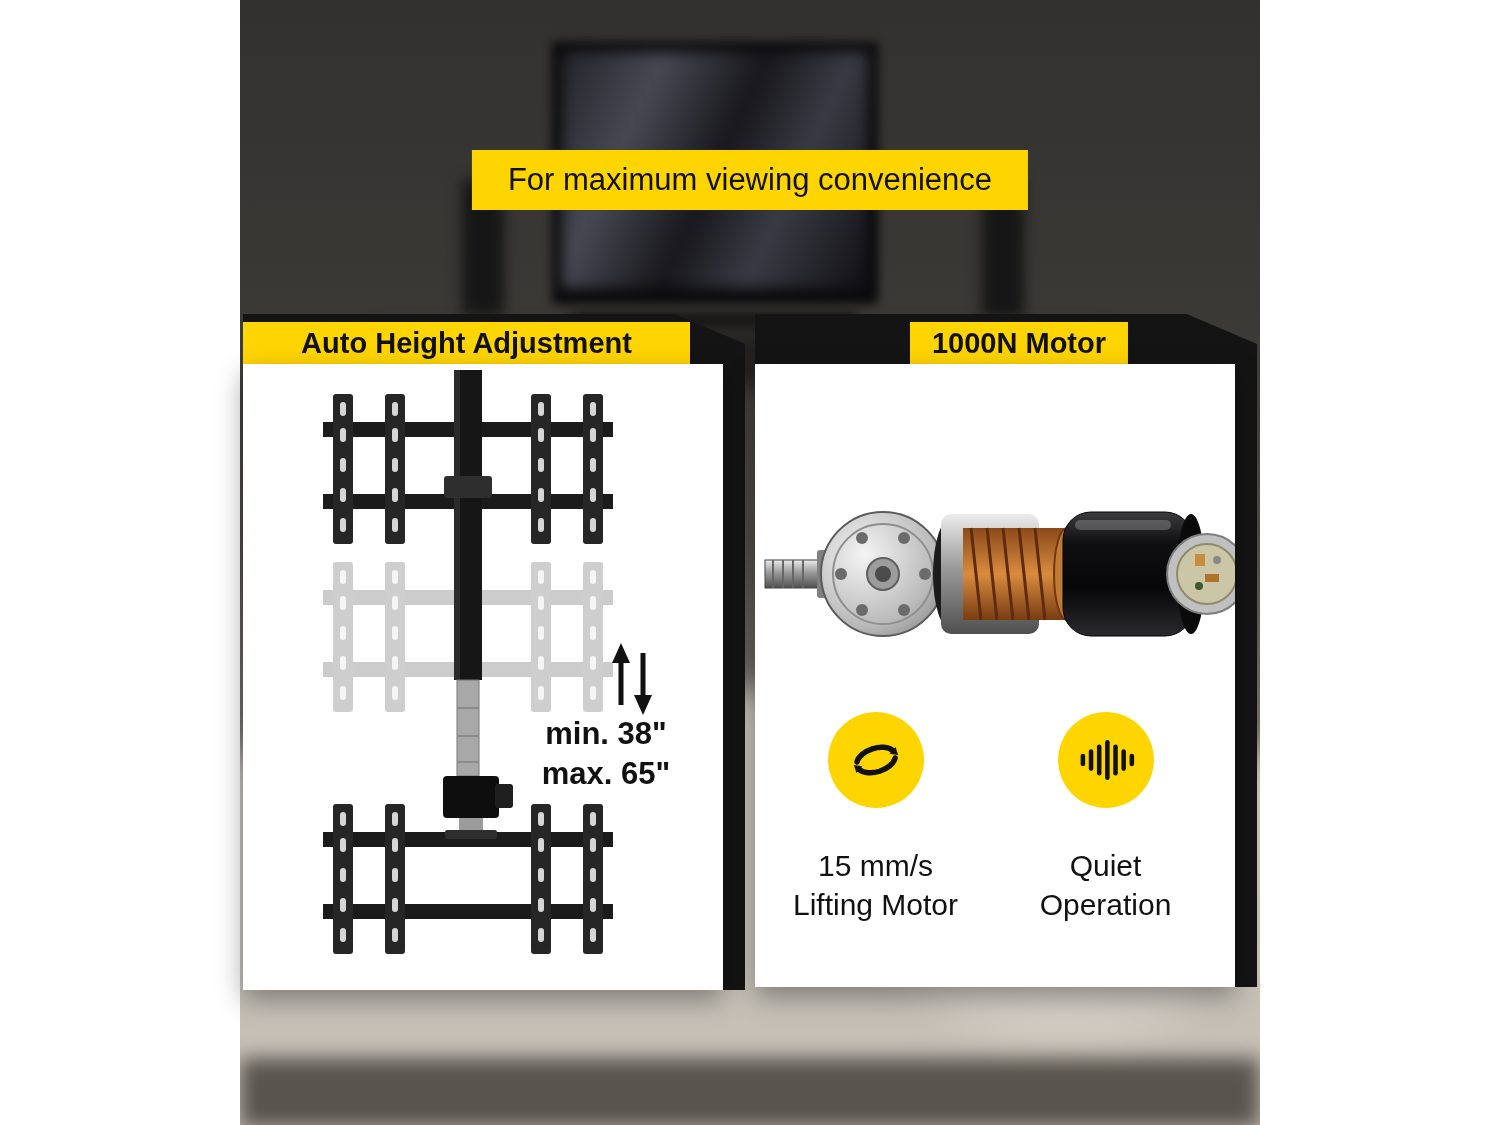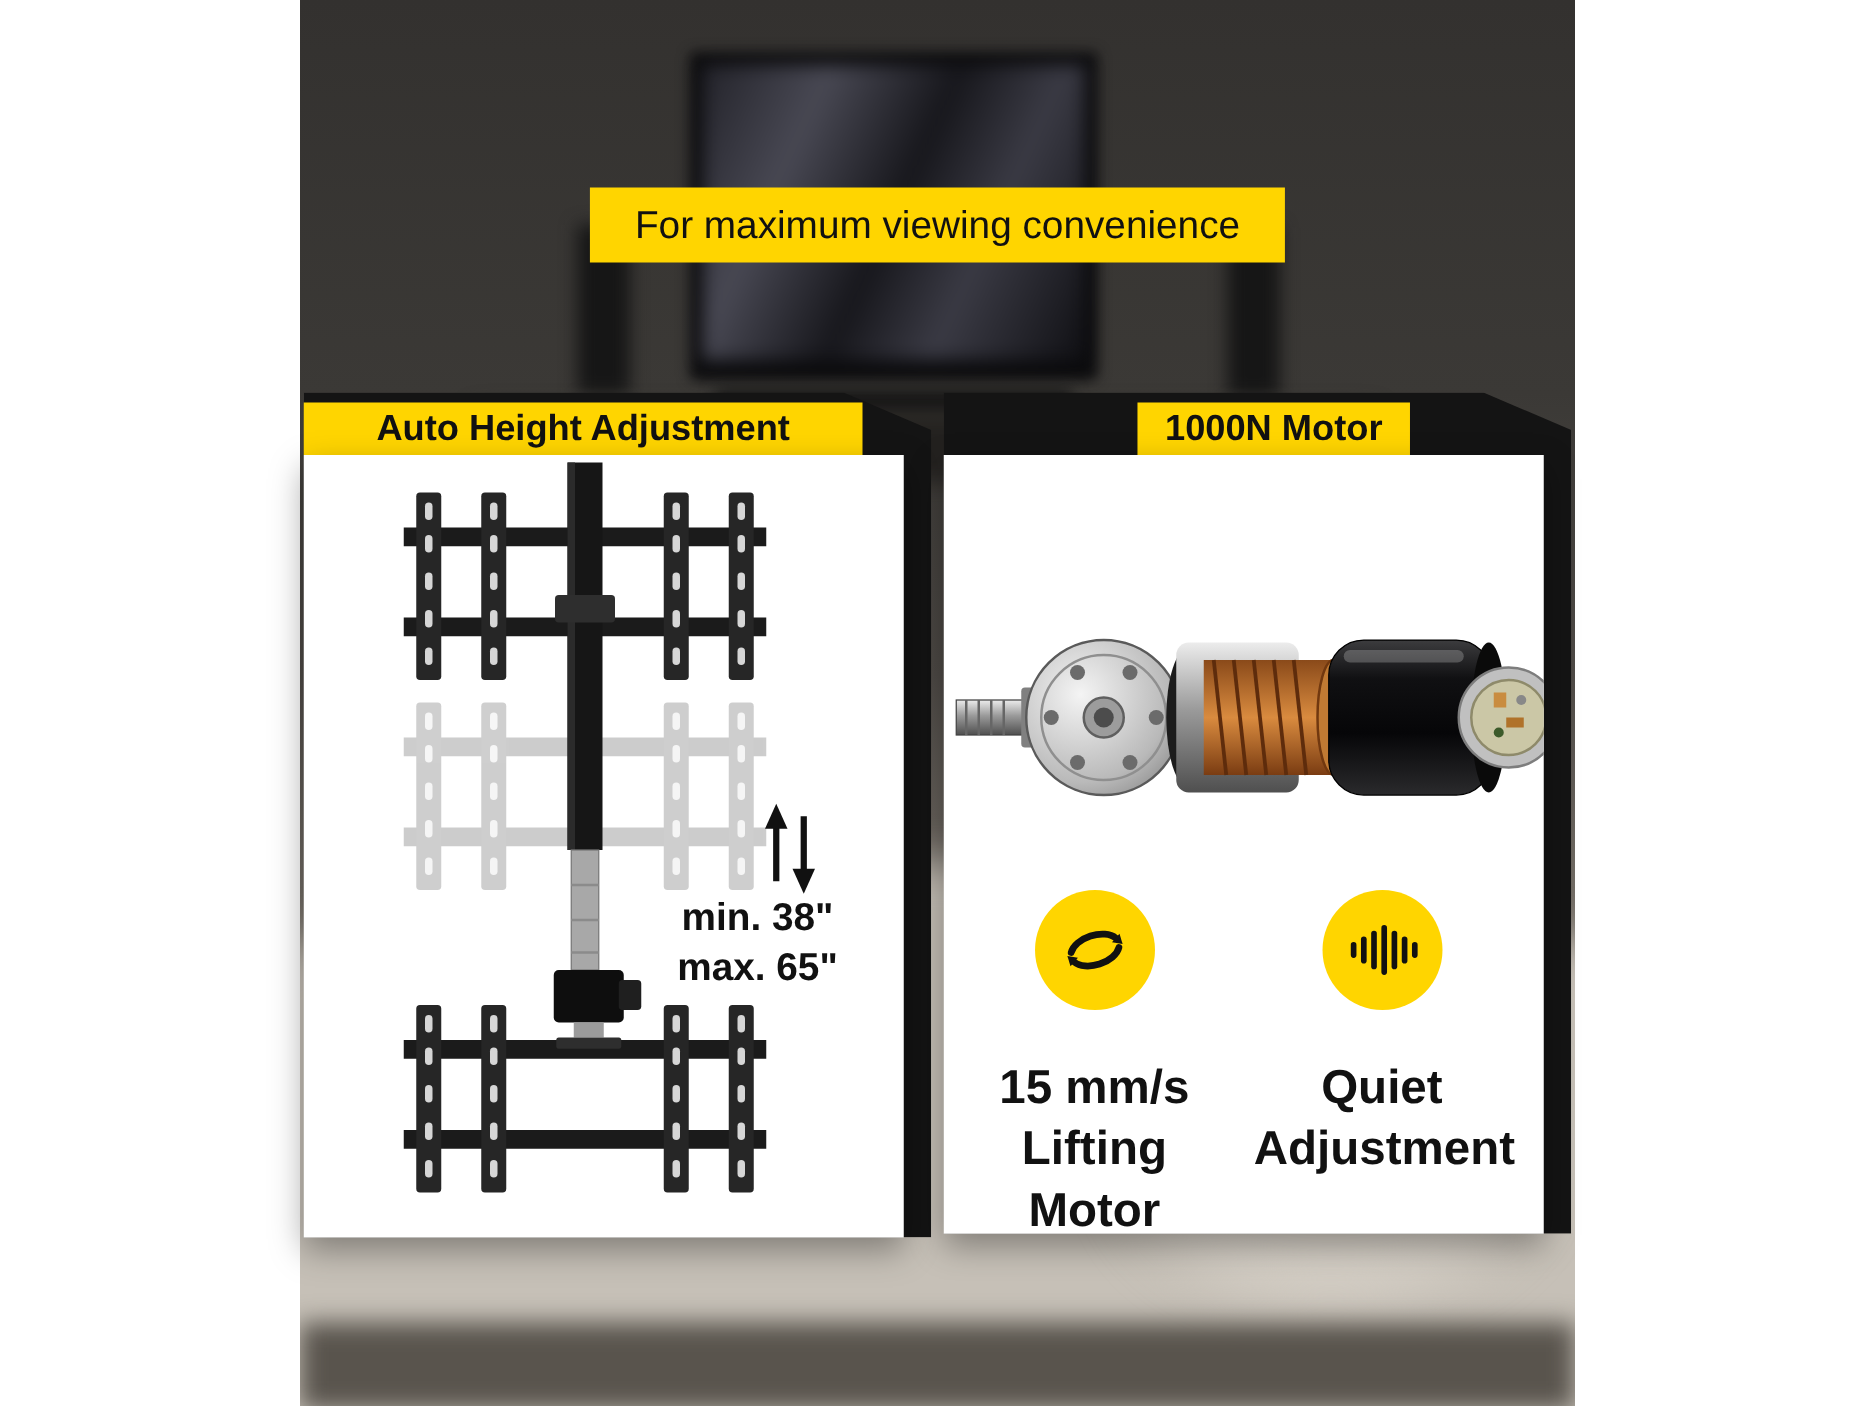--- a/index.html
+++ b/index.html
@@ -49,21 +49,21 @@
   
   .range{position:absolute;left:248px;top:350px;width:230px;text-align:center;
     font-size:31px;font-weight:bold;color:var(--ink);line-height:1.3;}
 
   
   .feature{position:absolute;top:348px;text-align:center;}
   .feature-1{left:18px;width:205px;}
   .feature-2{left:248px;width:205px;}
   .icon-circle{width:96px;height:96px;border-radius:50%;background:var(--yellow);
     margin:0 auto 38px;display:flex;align-items:center;justify-content:center;}
-  .caption{font-size:38px;font-weight:bold;color:var(--ink);line-height:1.3;}
+  .caption{font-size:30px;font-weight:normal;color:var(--ink);line-height:1.3;}
 </style>
 </head>
 <body>
 
 <div class="canvas">
 
   <div class="photo">
     <div class="bg-tv"></div>
     <div class="bg-tv-screen"></div>
     <div class="bg-soundbar"></div>
@@ -246,20 +246,20 @@
               <rect x="22" y="15" width="5" height="34" rx="2.5"></rect>
               <rect x="31" y="10" width="5" height="44" rx="2.5"></rect>
               <rect x="40" y="15" width="5" height="34" rx="2.5"></rect>
               <rect x="49" y="20" width="5" height="24" rx="2.5"></rect>
               <rect x="58" y="25" width="5" height="14" rx="2.5"></rect>
             </g>
           </svg>
         </div>
         <div class="caption">
           <div>Quiet</div>
-          <div>Adjustment</div>
+          <div>Operation</div>
         </div>
       </div>
 
     </div>
   </div>
 
 </div>
 
 </body></html>

